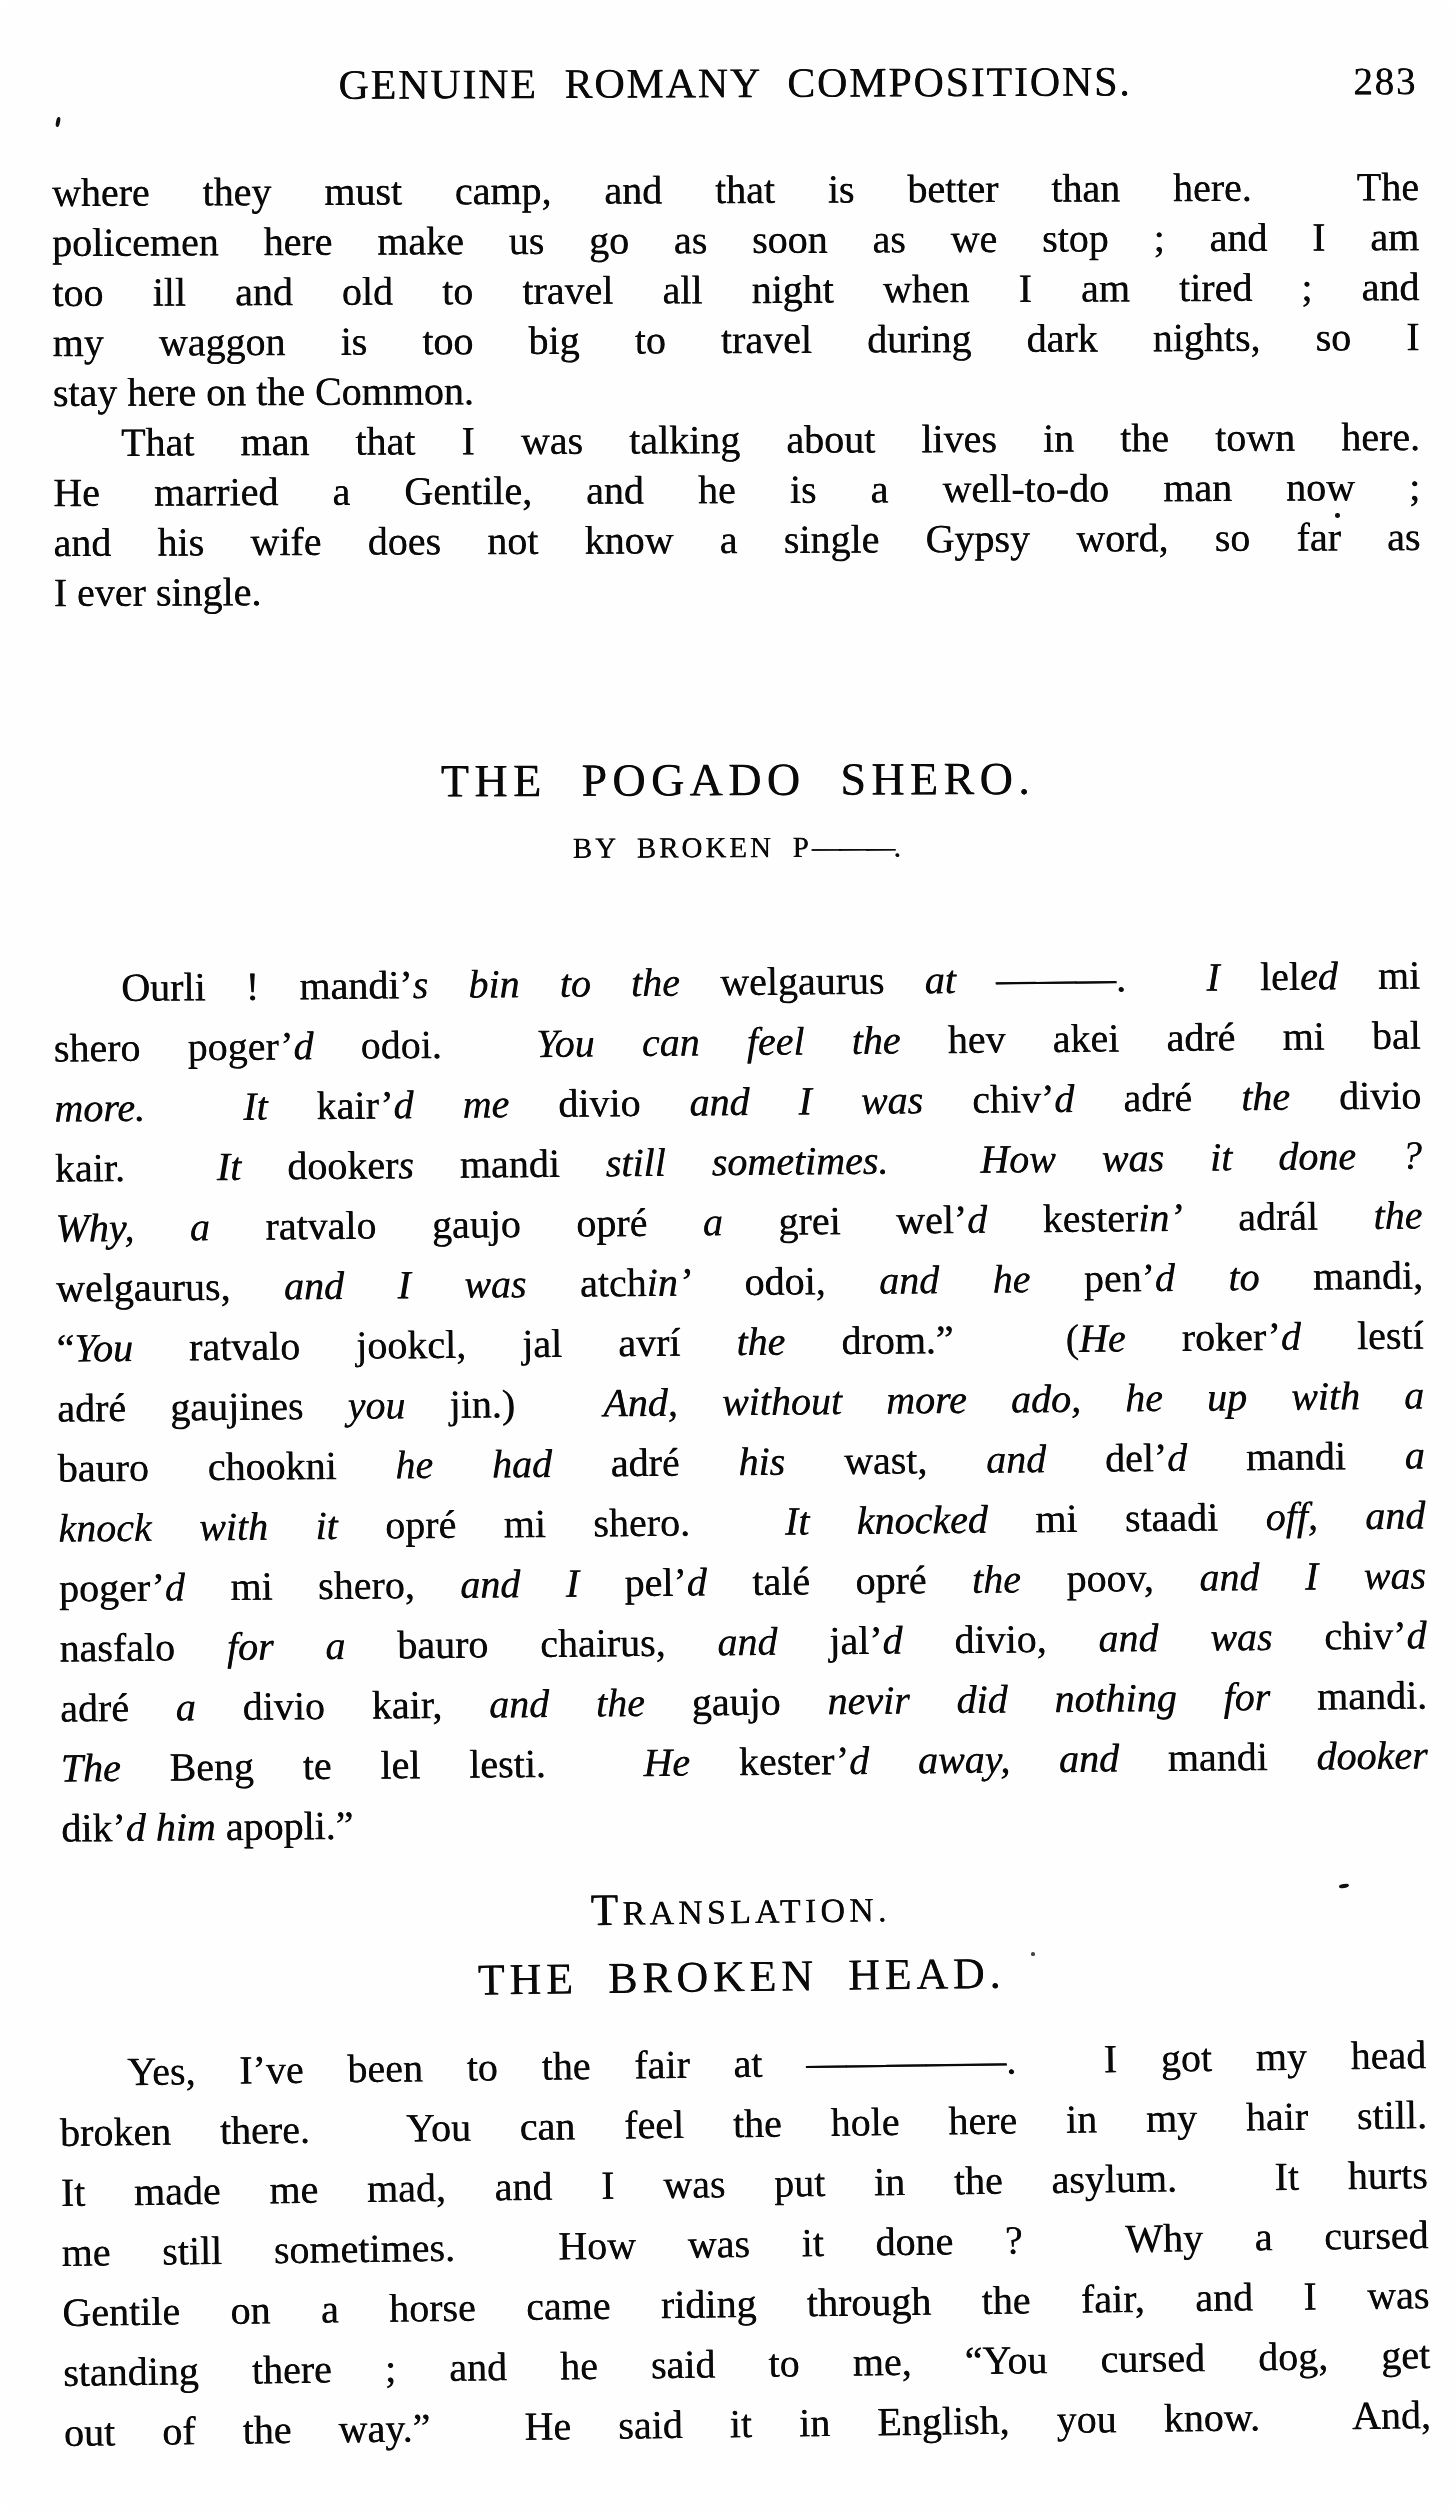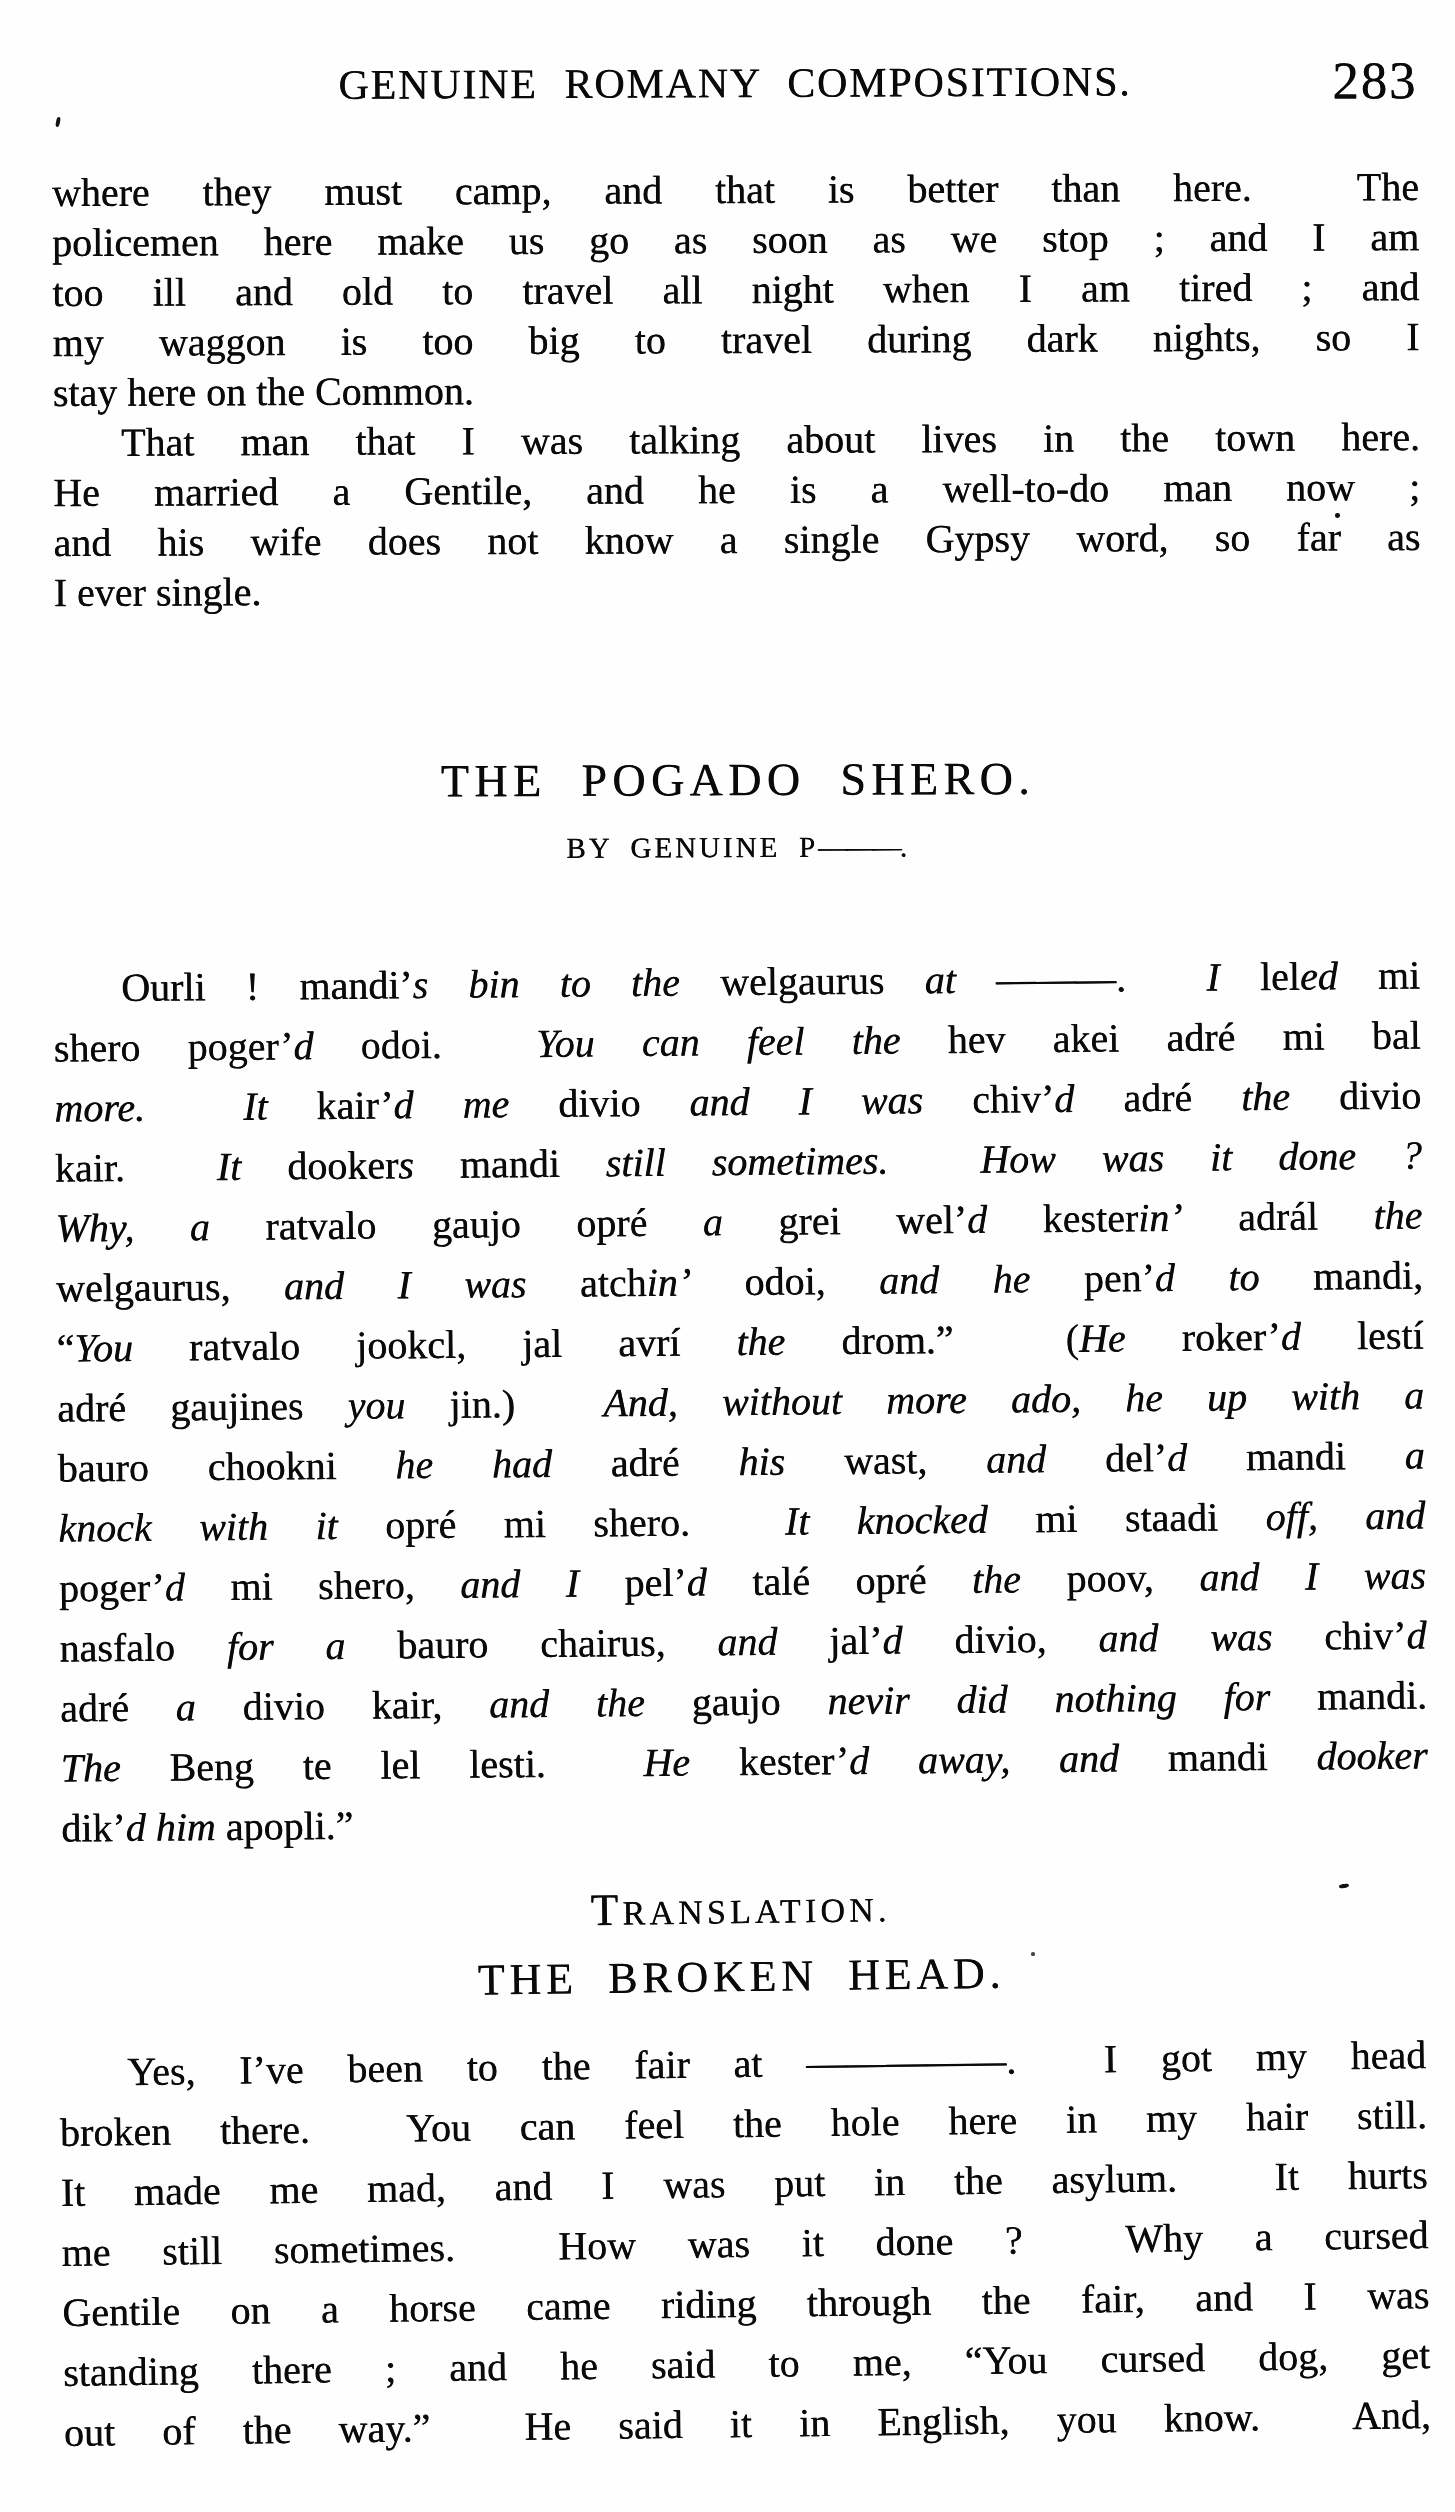--- a/index.html
+++ b/index.html
@@ -37,21 +37,21 @@
     text-align: center;
     font-size: 42px;
     letter-spacing: 1.8px;
     word-spacing: 14.5px;
     white-space: nowrap;
   }
   .page-number {
     position: absolute;
     right: 1.2px;
     top: 0;
-    font-size: 53px;
+    font-size: 39px;
     letter-spacing: 1.8px;
   }
   
   .para { margin: 0; padding: 0; }
   .para .line {
     font-size: 40px;
     text-align: justify;
     text-align-last: justify;
     white-space: normal;
   }
@@ -145,21 +145,21 @@
 
     <section class="para p-std">
         <div class="line first"><span>That man that I was talking about lives in the town here.</span></div>
         <div class="line"><span>He married a Gentile, and he is a well-to-do man now&nbsp;;</span></div>
         <div class="line"><span>and his wife does not know a single Gypsy word, so far as</span></div>
         <div class="line last"><span>I ever single.</span></div>
       </section>
 
     <h1 class="story-title">THE POGADO SHERO.</h1>
 
-    <h2 class="byline"><span>BY GENUINE P</span><span class="dash">———</span><span>.</span></h2>
+    <h2 class="byline"><span>BY BROKEN P</span><span class="dash">———</span><span>.</span></h2>
 
     <div class="tilt-mid">
       <section class="para p-wide p-romany">
           <div class="line first"><span>Ourli&nbsp;! mandi’</span><span class="it">s bin to the</span><span> welgaurus </span><span class="it">at</span><span> ———.&nbsp; </span><span class="it">I</span><span> lel</span><span class="it">ed</span><span> mi</span></div>
           <div class="line"><span>shero poger’</span><span class="it">d</span><span> odoi.&nbsp; </span><span class="it">You can feel the</span><span> hev akei adré mi bal</span></div>
           <div class="line"><span class="it">more.</span><span>&nbsp; </span><span class="it">It</span><span> kair’</span><span class="it">d me</span><span> divio </span><span class="it">and I was</span><span> chiv’</span><span class="it">d</span><span> adré </span><span class="it">the</span><span> divio</span></div>
           <div class="line"><span>kair.&nbsp; </span><span class="it">It</span><span> dooker</span><span class="it">s</span><span> mandi </span><span class="it">still sometimes.</span><span>&nbsp; </span><span class="it">How was it done&nbsp;?</span></div>
           <div class="line"><span class="it">Why, a</span><span> ratvalo gaujo opré </span><span class="it">a</span><span> grei wel’</span><span class="it">d</span><span> kester</span><span class="it">in’</span><span> adrál </span><span class="it">the</span></div>
           <div class="line"><span>welgaurus, </span><span class="it">and I was</span><span> atch</span><span class="it">in’</span><span> odoi, </span><span class="it">and he</span><span> pen’</span><span class="it">d to</span><span> mandi,</span></div>
           <div class="line"><span>“</span><span class="it">You</span><span> ratvalo jookcl, jal avrí </span><span class="it">the</span><span> drom.”&nbsp; (</span><span class="it">He</span><span> roker’</span><span class="it">d</span><span> lestí</span></div>

